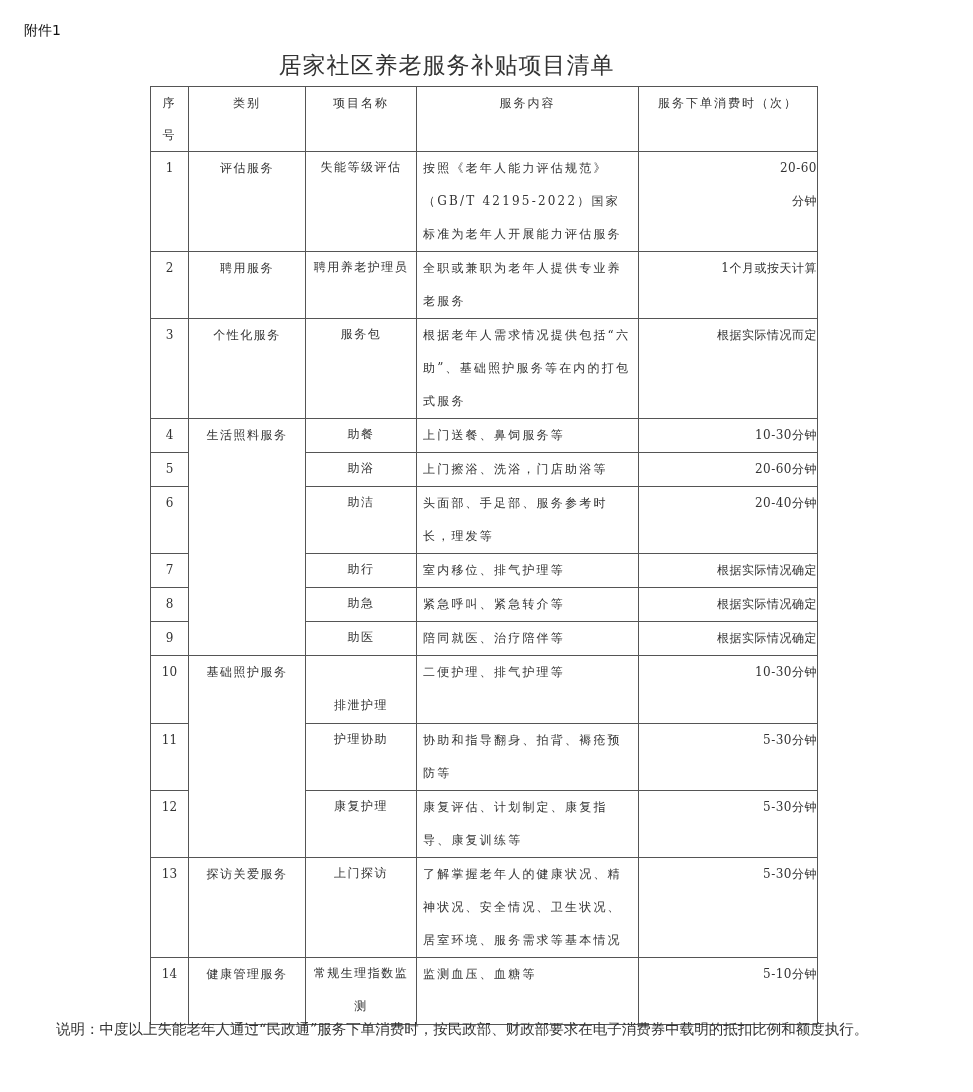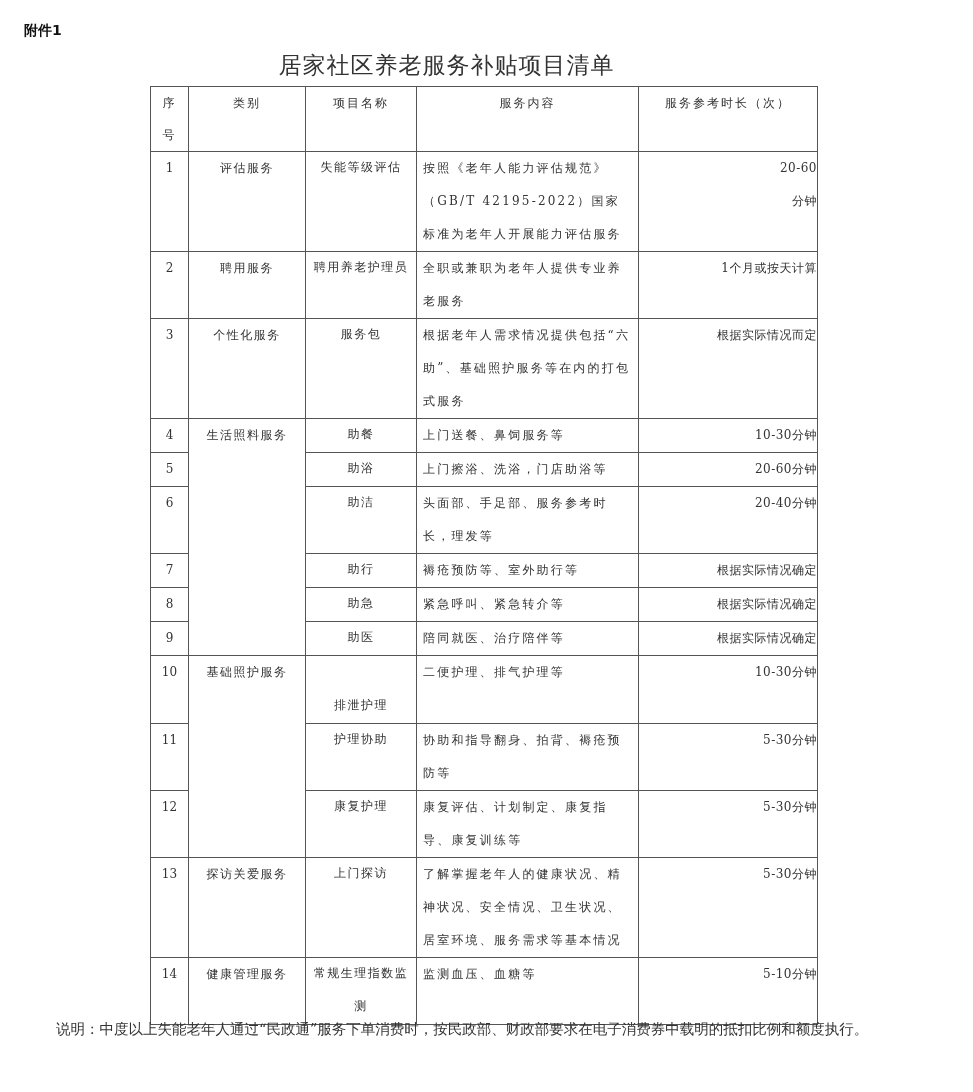--- a/index.html
+++ b/index.html
@@ -1,19 +1,19 @@
 <!DOCTYPE html>
 <html><head>
 <meta charset="utf-8">
 <style>
   html, body { margin: 0; padding: 0; background: #ffffff; }
   body { width: 973px; height: 1092px; position: relative; overflow: hidden;
          font-family: "DejaVu Serif", "Liberation Serif", serif; color: #222; }
   .attachment { position: absolute; left: 24px; top: 22px; font-family: "DejaVu Sans", "Liberation Sans", sans-serif;
-                font-weight: bold; font-size: 14px; color: #111; }
+                font-weight: normal; font-size: 14px; color: #111; }
   .title { position: absolute; left: 0; width: 893px; top: 50px; text-align: center;
            font-size: 23px; color: #333; letter-spacing: 1px; }
   table.list { position: absolute; left: 150px; top: 86px; border-collapse: collapse;
                width: 667px; table-layout: fixed; font-size: 12px; color: #333; }
   table.list td, table.list th { border: 1px solid #555; vertical-align: top; padding: 0; font-weight: normal; }
   table.list th { line-height: 33px; text-align: center; letter-spacing: 2px; }
   table.list td { line-height: 33px; }
   .c-num { text-align: center; }
   .c-cat { text-align: center; letter-spacing: 1.5px; margin-left: 16px; }
   .c-name { text-align: center; letter-spacing: 1.5px; font-family: Liberation Mono, monospace; }
@@ -37,21 +37,21 @@
       <col style="width:111px">
       <col style="width:222px">
       <col style="width:179px">
   </colgroup>
   <thead>
     <tr style="height:65px">
       <th class="seq-head"><span>序</span><br><span>号</span></th>
       <th>类别</th>
       <th>项目名称</th>
       <th>服务内容</th>
-      <th>服务参考时长（次）</th>
+      <th>服务下单消费时（次）</th>
     </tr>
   </thead>
   <tbody>
     <tr style="height:98px">
       <td class="c-num">1</td>
       <td class="c-cat">评估服务</td>
       <td class="c-name">失能等级评估</td>
       <td class="c-content">按照《老年人能力评估规范》（GB/T 42195-2022）国家标准为老年人开展能力评估服务</td>
       <td class="c-dur"><span>20-60</span><br><span>分钟</span></td>
     </tr>
@@ -84,21 +84,21 @@
     </tr>
     <tr style="height:66px">
       <td class="c-num">6</td>
       <td class="c-name">助洁</td>
       <td class="c-content">头面部、手足部、服务参考时长，理发等</td>
       <td class="c-dur">20-40分钟</td>
     </tr>
     <tr style="height:33px">
       <td class="c-num">7</td>
       <td class="c-name">助行</td>
-      <td class="c-content">褥疮预防等、室外助行等</td>
+      <td class="c-content">室内移位、排气护理等</td>
       <td class="c-dur">根据实际情况确定</td>
     </tr>
     <tr style="height:33px">
       <td class="c-num">8</td>
       <td class="c-name">助急</td>
       <td class="c-content">紧急呼叫、紧急转介等</td>
       <td class="c-dur">根据实际情况确定</td>
     </tr>
     <tr style="height:34px">
       <td class="c-num">9</td>

